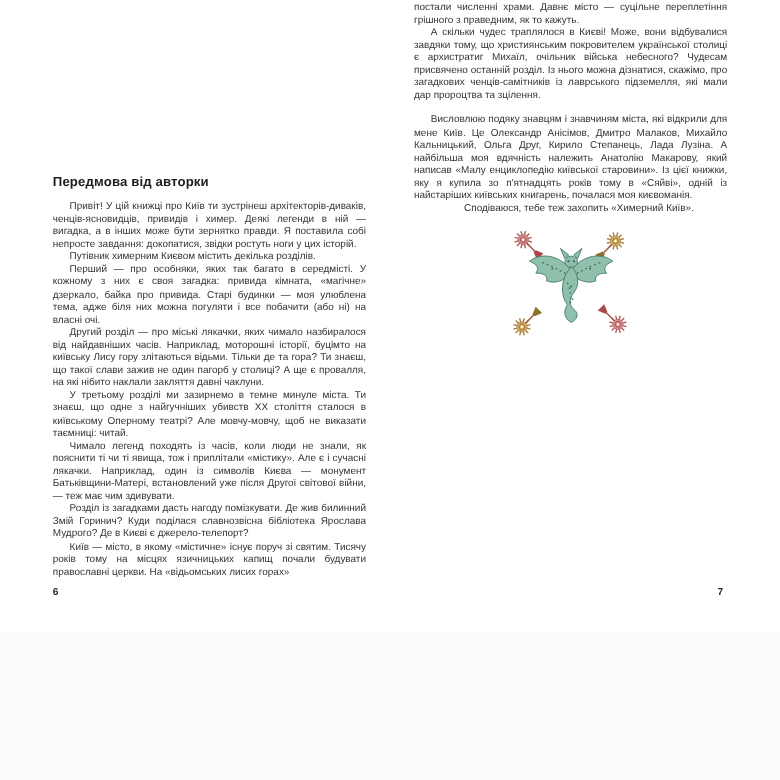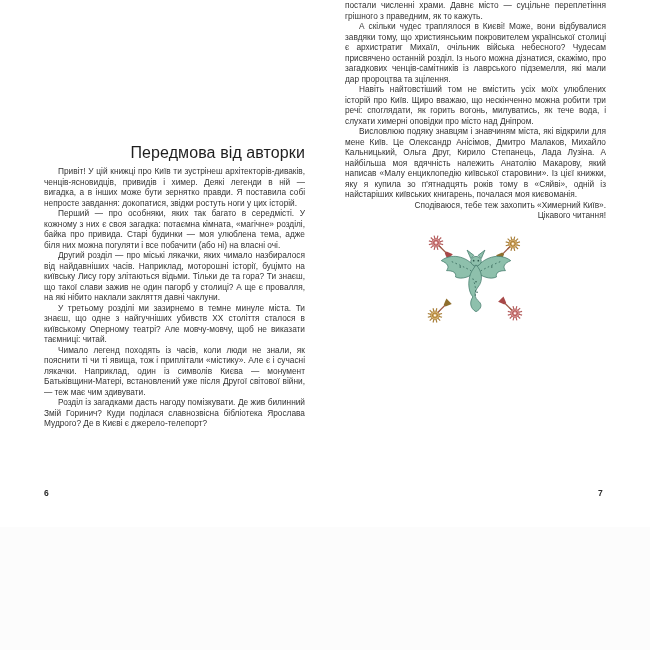--- a/index.html
+++ b/index.html
@@ -11,56 +11,56 @@
   }
   .bottom-shade { position:absolute; left:0; right:0; top:527px; bottom:0; background:#fcfcfc; }
   .col {
     position:absolute; top:0; width:261px;
     font-size:8.3px; line-height:10.5px; text-align:justify;
     color:#343434;
   }
   .col-left  { left:44px;  padding-top:147px; }
   .col-right { left:345px; }
   .heading {
-    font-weight:normal; font-size:16px; line-height:11px; text-align:right;
+    font-weight:bold; font-size:11px; line-height:11px; text-align:left;
     color:#1e1e1e; margin-bottom:8px; letter-spacing:0.1px;
   }
   p.para   { text-indent:14px; }
   p.noind  { text-indent:0; }
-  p.gaptop { }
-  p.short  { text-align:right; }
+  p.gaptop { margin-top:10px; }
+  p.short  { text-align:center; }
   .pagenum { position:absolute; font-size:8.5px; font-weight:bold; color:#2a2a2a; }
   .pagenum-left  { left:44px;  top:488px; }
   .pagenum-right { left:598px; top:488px; }
   .illo { text-align:center; margin-top:7px; }
   .illo svg { display:block; margin:0 auto; }
 </style>
 </head>
 <body>
 
 <div class="canvas">
   <div class="bottom-shade"></div>
 
   <div class="col col-left">
     <div class="heading">Передмова від авторки</div>
     <p class="para">Привіт! У цій книжці про Київ ти зустрінеш архітекторів-диваків, ченців-ясновидців, привидів і химер. Деякі легенди в ній — вигадка, а в інших може бути зернятко правди. Я поставила собі непросте завдання: докопатися, звідки ростуть ноги у цих історій.</p>
-    <p class="para">Перший — про особняки, яких так багато в середмісті. У кожному з них є своя загадка: потаємна кімната, «магічне» розділі, байка про привида. Старі будинки — моя улюблена тема, адже біля них можна погуляти і все побачити (або ні) на власні очі.</p>
+    <p class="para">Путівник химерним Києвом містить декілька розділів.</p>
+    <p class="para">Перший — про особняки, яких так багато в середмісті. У кожному з них є своя загадка: привида кімната, «магічне» дзеркало, байка про привида. Старі будинки — моя улюблена тема, адже біля них можна погуляти і все побачити (або ні) на власні очі.</p>
     <p class="para">Другий розділ — про міські лякачки, яких чимало назбиралося від найдавніших часів. Наприклад, моторошні історії, буцімто на київську Лису гору злітаються відьми. Тільки де та гора? Ти знаєш, що такої слави зажив не один пагорб у столиці? А ще є провалля, на які нібито наклали закляття давні чаклуни.</p>
     <p class="para">У третьому розділі ми зазирнемо в темне минуле міста. Ти знаєш, що одне з найгучніших убивств XX століття сталося в київському Оперному театрі? Але мовчу-мовчу, щоб не виказати таємниці: читай.</p>
     <p class="para">Чимало легенд походять із часів, коли люди не знали, як пояснити ті чи ті явища, тож і приплітали «містику». Але є і сучасні лякачки. Наприклад, один із символів Києва — монумент Батьківщини-Матері, встановлений уже після Другої світової війни, — теж має чим здивувати.</p>
     <p class="para">Розділ із загадками дасть нагоду помізкувати. Де жив билинний Змій Горинич? Куди поділася славнозвісна бібліотека Ярослава Мудрого? Де в Києві є джерело-телепорт?</p>
+    <p class="para">Київ — місто, в якому «містичне» існує поруч зі святим. Тисячу років тому на місцях язичницьких капищ почали будувати православні церкви. На «відьомських лисих горах»</p>
   </div>
 
   <div class="col col-right">
     <p class="noind">постали численні храми. Давнє місто — суцільне переплетіння грішного з праведним, як то кажуть.</p>
     <p class="para">А скільки чудес траплялося в Києві! Може, вони відбувалися завдяки тому, що християнським покровителем української столиці є архистратиг Михаїл, очільник війська небесного? Чудесам присвячено останній розділ. Із нього можна дізнатися, скажімо, про загадкових ченців-самітників із лаврського підземелля, які мали дар пророцтва та зцілення.</p>
-    <p class="para">Навіть найтовстіший том не вмістить усіх моїх улюблених історій про Київ. Щиро вважаю, що нескінченно можна робити три речі: споглядати, як горить вогонь, милуватись, як тече вода, і слухати химерні оповідки про місто над Дніпром.</p>
     <p class="para gaptop">Висловлюю подяку знавцям і знавчиням міста, які відкрили для мене Київ. Це Олександр Анісімов, Дмитро Малаков, Михайло Кальницький, Ольга Друг, Кирило Степанець, Лада Лузіна. А найбільша моя вдячність належить Анатолію Макарову, який написав «Малу енциклопедію київської старовини». Із цієї книжки, яку я купила зо п'ятнадцять років тому в «Сяйві», одній із найстаріших київських книгарень, почалася моя києвоманія.</p>
     <p class="para short">Сподіваюся, тебе теж захопить «Химерний Київ».</p>
-    <p class="para short">Цікавого читання!</p>
 
     <div class="illo">
       <svg width="116" height="100" viewBox="0 0 110 95">
         <defs>
           <g id="maceP">
             <path d="M3.8 0 L7 0 M3.29 1.9 L6.06 3.5 M1.9 3.29 L3.5 6.06 M0 3.8 L0 7 M-1.9 3.29 L-3.5 6.06 M-3.29 1.9 L-6.06 3.5 M-3.8 0 L-7 0 M-3.29 -1.9 L-6.06 -3.5 M-1.9 -3.29 L-3.5 -6.06 M0 -3.8 L0 -7 M1.9 -3.29 L3.5 -6.06 M3.29 -1.9 L6.06 -3.5" fill="none" stroke-width="1.1" stroke="#b35d5d"></path>
             <circle r="4" stroke="#b35d5d" stroke-width="0.6" fill="#dc9494"></circle>
             <circle r="2.2" fill="none" stroke-width="0.9" stroke="#b35d5d"></circle>
             <circle r="0.9" fill="#ffffff"></circle>
             <line x1="4" y1="0" x2="13.5" y2="0" stroke="#9c5a46" stroke-width="1.2"></line>

